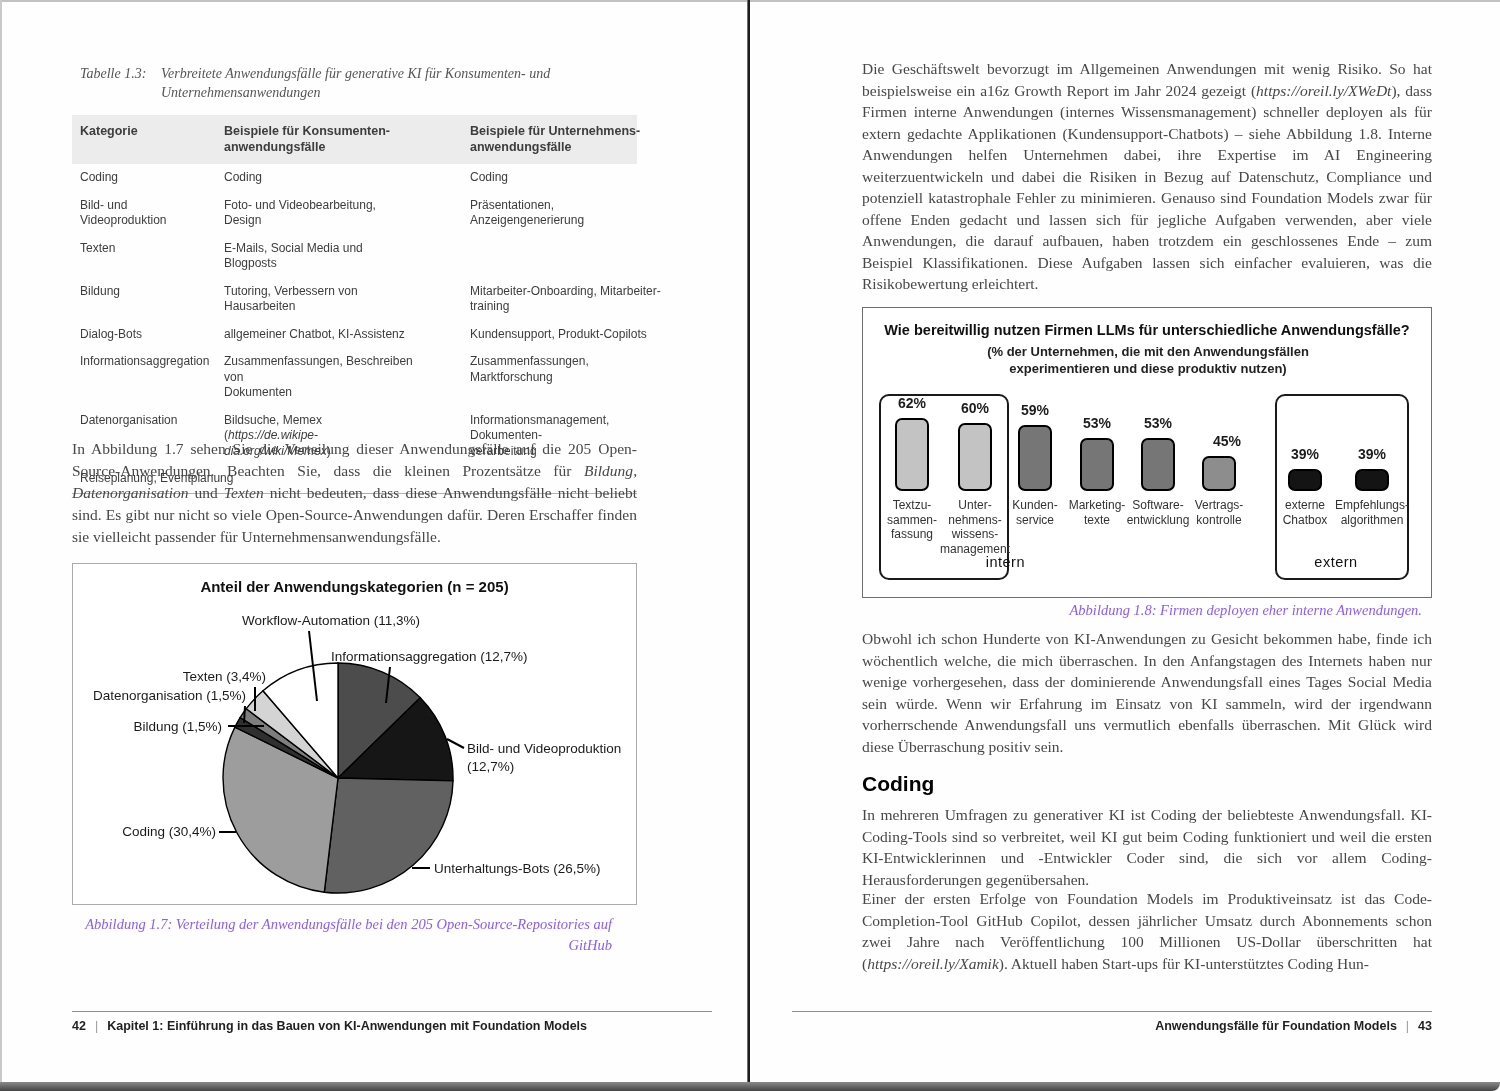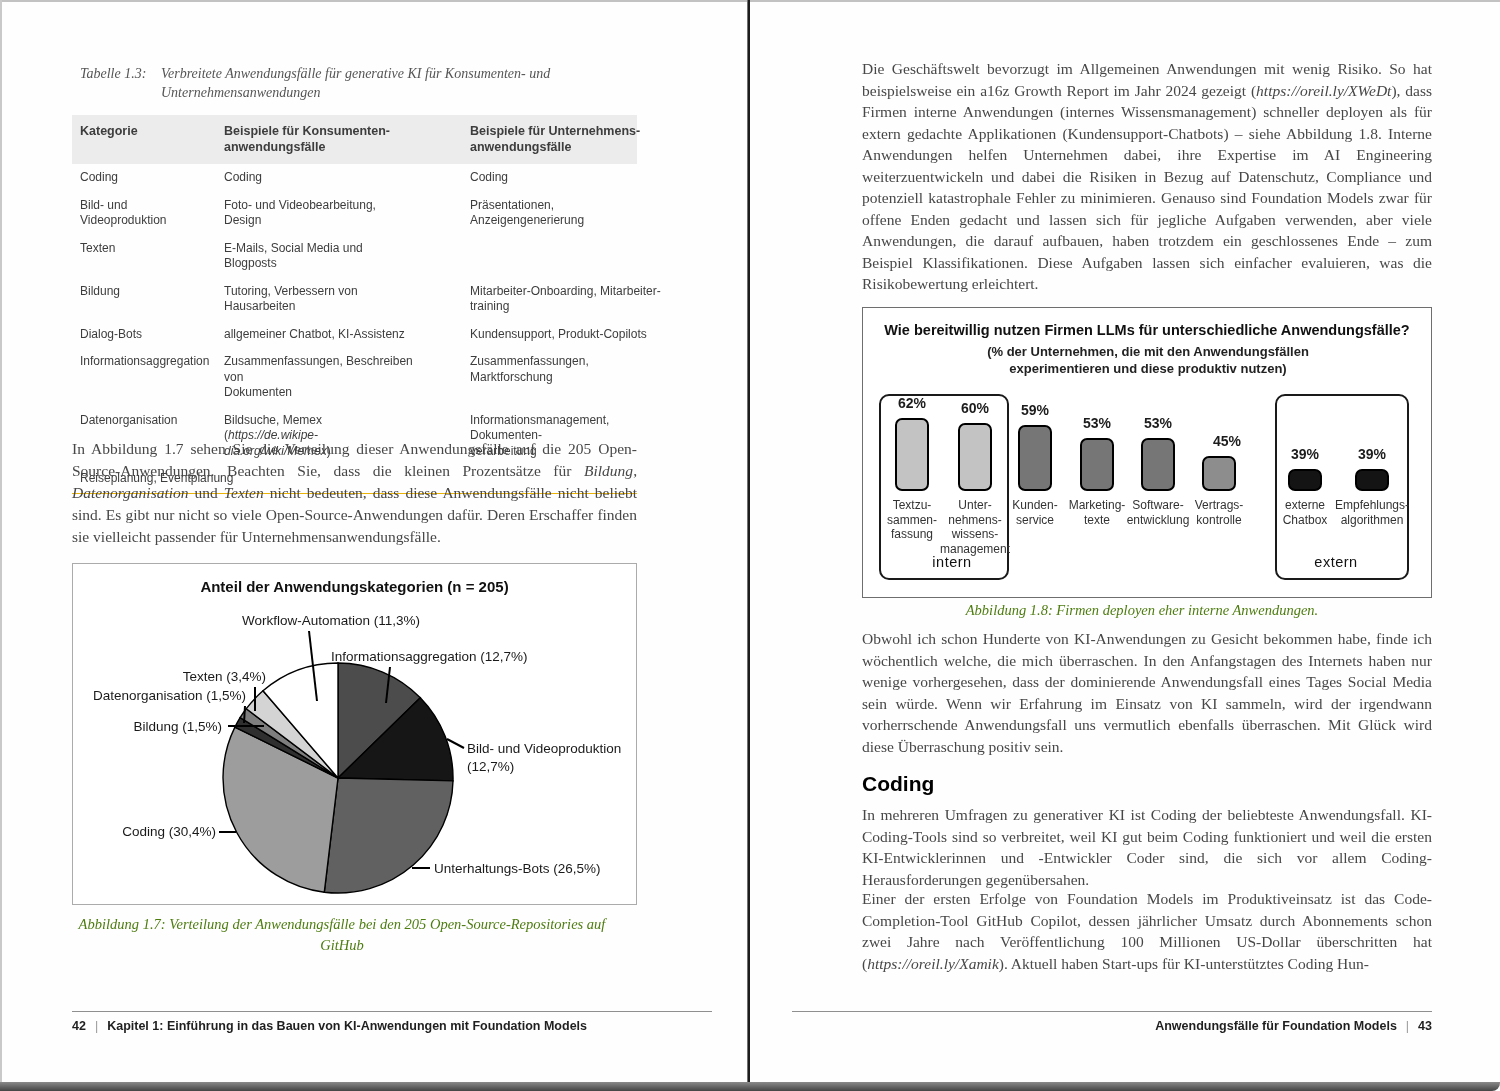--- a/index.html
+++ b/index.html
@@ -8,22 +8,22 @@
   .edge-top{position:absolute;left:0;top:0;width:1500px;height:2px;background:#c2c2c2;}
   .edge-left{position:absolute;left:0;top:0;width:2px;height:1091px;background:#c9c9c9;}
   .gutter{position:absolute;left:747px;top:0;width:3px;height:1091px;
           background:linear-gradient(to right,#bbb 0,#1c1c1c 35%,#1c1c1c 100%);}
   .edge-bottom{position:absolute;left:0;bottom:0;width:1500px;height:9px;
           background:linear-gradient(#8a8a8a,#444);border-bottom-right-radius:8px;}
   .abs{position:absolute;}
   .serif{font-family:"Liberation Serif",serif;color:#474747;text-align:justify;
          font-size:15.5px;line-height:22px;}
   .it{font-style:italic;}
-  .caption{font-family:"Liberation Serif",serif;font-style:italic;color:#4d7c0f;
-           font-size:14.5px;line-height:21px;text-align:center;}
+  .caption{font-family:"Liberation Serif",serif;font-style:italic;color:#8b5cf6;
+           font-size:14.5px;line-height:21px;text-align:right;}
   .tbl-title{display:flex;font-family:"Liberation Serif",serif;font-style:italic;
              color:#555;font-size:14px;line-height:19px;}
   .tbl-title .lbl{width:81px;flex:none;}
   .table{width:565px;font-size:12px;line-height:15.5px;color:#3d3d3d;border-bottom:1px solid #eab308;}
   .tr{display:flex;}
   .td{padding:6px 10px 6px 8px;box-sizing:border-box;}
   .c0{width:144px;flex:none;}
   .c1{width:210px;flex:none;}
   .c2{width:211px;flex:none;margin-left:36px;}
   .th-row{background:#ececec;font-weight:bold;font-size:12.5px;}
@@ -144,21 +144,21 @@
     <span>42</span><span class="sep">|</span><span>Kapitel 1: Einführung in das Bauen von KI-Anwendungen mit Foundation Models</span>
   </div>
 
   <p class="abs serif" style="left:862px;top:58px;width:570px;margin:0;line-height:21.5px;"><span>Die Geschäftswelt bevorzugt im Allgemeinen Anwendungen mit wenig Risiko. So hat beispielsweise ein a16z Growth Report im Jahr 2024 gezeigt (</span><span class="it">https://oreil.ly/XWeDt</span><span>), dass Firmen interne Anwendungen (internes Wissensmanagement) schneller deployen als für extern gedachte Applikationen (Kundensupport-Chatbots) – siehe Abbildung 1.8. Interne Anwendungen helfen Unternehmen dabei, ihre Expertise im AI Engineering weiterzuentwickeln und dabei die Risiken in Bezug auf Datenschutz, Compliance und potenziell katastrophale Fehler zu minimieren. Genauso sind Foundation Models zwar für offene Enden gedacht und lassen sich für jegliche Aufgaben verwenden, aber viele Anwendungen, die darauf aufbauen, haben trotzdem ein geschlossenes Ende – zum Beispiel Klassifikationen. Diese Aufgaben lassen sich einfacher evaluieren, was die Risikobewertung erleichtert.</span></p>
 
   <div class="abs figbox2" style="left:862px;top:307px;">
     <div class="fig-title" style="top:14px;font-size:14.5px;">Wie bereitwillig nutzen Firmen LLMs für unterschiedliche Anwendungsfälle?</div>
     <div class="fig-sub" style="top:35px;">(% der Unternehmen, die mit den Anwendungsfällen experimentieren und diese produktiv nutzen)</div>
     <div id="bar-plot" style="position:absolute;left:0;top:0;width:570px;height:291px;">
         <div class="grp-box" style="left: 16px; top: 86px; width: 130px; height: 186px;"></div>
-        <div class="grp-lbl" style="left: 16px; top: 246px; width: 146px;">intern</div>
+        <div class="grp-lbl" style="left: 16px; top: 246px; width: 146px; text-align: right;">intern</div>
         <div class="grp-box" style="left: 412px; top: 86px; width: 134px; height: 186px;"></div>
         <div class="grp-lbl" style="left: 412px; top: 246px; width: 122px;">extern</div>
         <div class="bar-val" style="left: 19px; top: 87px;">62%</div>
         <div class="bar" style="left: 32px; top: 110px; width: 34px; height: 73px; background: rgb(195, 195, 195);"></div>
         <div class="bar-cat" style="left: 3px; top: 190px;">Textzu-<br>sammen-<br>fassung</div>
         <div class="bar-val" style="left: 82px; top: 92px;">60%</div>
         <div class="bar" style="left: 95px; top: 115px; width: 34px; height: 68px; background: rgb(195, 195, 195);"></div>
         <div class="bar-cat" style="left: 66px; top: 190px;">Unter-<br>nehmens-<br>wissens-<br>management</div>
         <div class="bar-val" style="left: 142px; top: 94px;">59%</div>
         <div class="bar" style="left: 155px; top: 117px; width: 34px; height: 66px; background: rgb(118, 118, 118);"></div>

